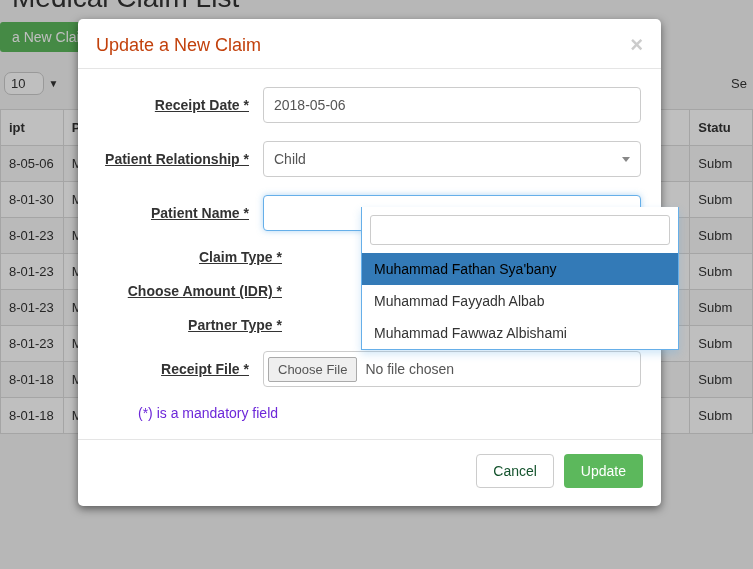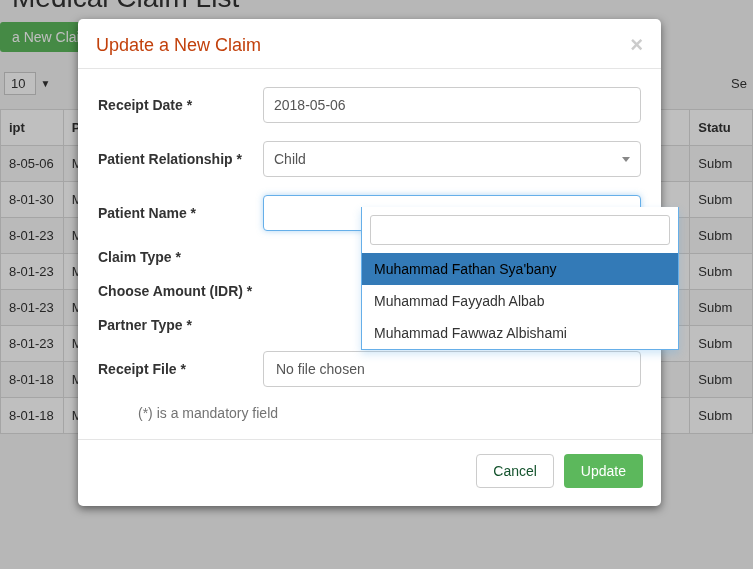--- a/index.html
+++ b/index.html
@@ -35,22 +35,22 @@
       font-size: 14px;
     }
     .bg-toolbar {
       display: flex;
       align-items: center;
       margin-top: 20px;
       padding-left: 4px;
     }
     .bg-select {
       border: 1px solid #ccc;
-      padding: 3px 10px 3px 6px;
-      border-radius: 0;
+      padding: 3px 18px 3px 6px;
+      border-radius: 7px;
       background: #fff;
       font-size: 13px;
       appearance: none;
       position: relative;
     }
     .bg-caret { margin-left: 4px; font-size: 10px; }
     .bg-search-label {
       margin-left: auto;
       margin-right: 6px;
       font-size: 13px;
@@ -112,25 +112,26 @@
     .modal-body {
       padding: 18px 20px 8px;
     }
     .form-row {
       display: flex;
       align-items: center;
       margin-bottom: 18px;
     }
     .form-label {
       width: 198px;
-      text-align: left;
+      text-align: right;
       padding-right: 14px;
       font-size: 14px;
       color: #333;
       font-weight: 600;
+      text-decoration: underline;
     }
     .form-field {
       flex: 1;
     }
     .form-input, .form-select, .form-file {
       width: 378px;
       height: 36px;
       border: 1px solid #ccc;
       border-radius: 4px;
       padding: 0 10px;
@@ -168,21 +169,21 @@
       border-radius: 2px;
       cursor: pointer;
     }
     .file-text {
       margin-left: 8px;
       color: #555;
     }
     .mandatory-note {
       margin-left: 40px;
       font-size: 14px;
-      color: #737373;
+      color: #6d28d9;
       margin-bottom: 10px;
       margin-top: 8px;
     }
     .modal-footer {
       padding: 14px 18px 18px;
       border-top: 1px solid #e5e5e5;
       text-align: right;
     }
     .btn {
       display: inline-block;
@@ -392,20 +393,21 @@
 
     <div class="form-row">
       <div class="form-label">Partner Type *</div>
       <div class="form-field"></div>
     </div>
 
     <div class="form-row">
       <div class="form-label">Receipt File *</div>
       <div class="form-field">
         <div class="form-file">
+          <span class="file-btn">Choose File</span>
           <span class="file-text">No file chosen</span>
         </div>
       </div>
     </div>
 
     <div class="mandatory-note">(*) is a mandatory field</div>
   </div>
   <div class="modal-footer">
     <span class="btn btn-default">Cancel</span>
     <span class="btn btn-success">Update</span>

